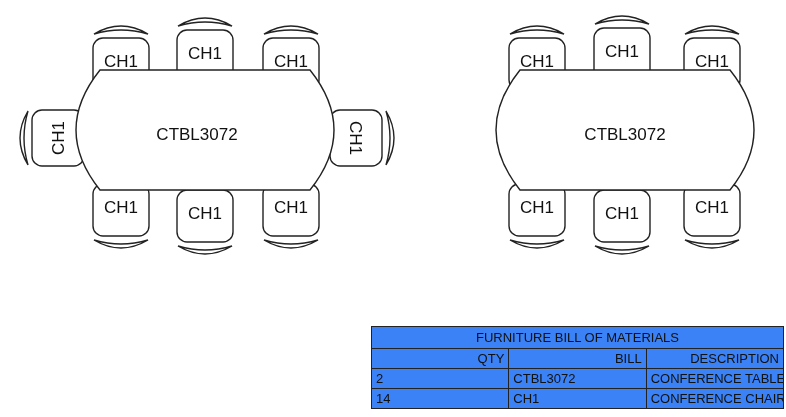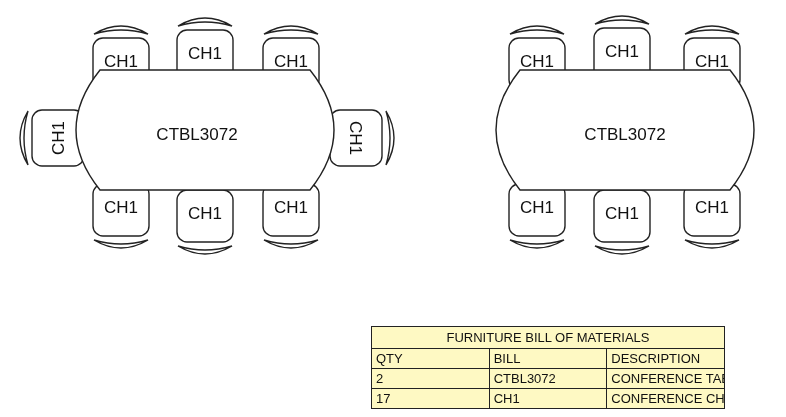--- a/index.html
+++ b/index.html
@@ -7,29 +7,29 @@
     position:relative;width:786px;height:417px;background:#ffffff;
     font-family:"Liberation Sans",sans-serif;overflow:hidden;
   }
   .plan-svg{position:absolute;left:0;top:0;}
   .ln{fill:#ffffff;stroke:#222222;stroke-width:1.4;}
   .lbl{
     font-family:"Liberation Sans",sans-serif;
     font-size:17px;fill:#111111;text-anchor:middle;
   }
   .bom{
-    position:absolute;left:371px;top:326px;width:354px;
-    border-collapse:collapse;background:#fef9c3;table-layout:fixed;
+    position:absolute;left:371px;top:326px;width:413px;
+    border-collapse:collapse;background:#3b82f6;table-layout:fixed;
   }
   .bom td{
     border:1px solid #222222;font-size:13px;color:#111111;
     padding:0 4px;height:19px;white-space:nowrap;overflow:hidden;
   }
   .bom td.title{text-align:center;height:21px;}
-  .bom td.hdr{text-align:left;}
+  .bom td.hdr{text-align:right;}
   .col-qty{width:44px;}
   .col-label{width:82px;}
 </style>
 </head>
 <body>
 
 <div class="canvas">
 
   <svg class="plan-svg" width="786" height="310" viewBox="0 0 786 310">
     <defs>
@@ -87,20 +87,20 @@
         <td class="hdr col-qty">QTY</td>
         <td class="hdr col-label">BILL</td>
         <td class="hdr">DESCRIPTION</td>
       </tr>
       <tr>
         <td class="col-qty">2</td>
         <td class="col-label">CTBL3072</td>
         <td>CONFERENCE TABLE 30" x72"</td>
       </tr>
       <tr>
-        <td class="col-qty">17</td>
+        <td class="col-qty">14</td>
         <td class="col-label">CH1</td>
         <td>CONFERENCE CHAIR W/O ARMS</td>
       </tr>
     </tbody>
   </table>
 
 </div>
 
 </body></html>

